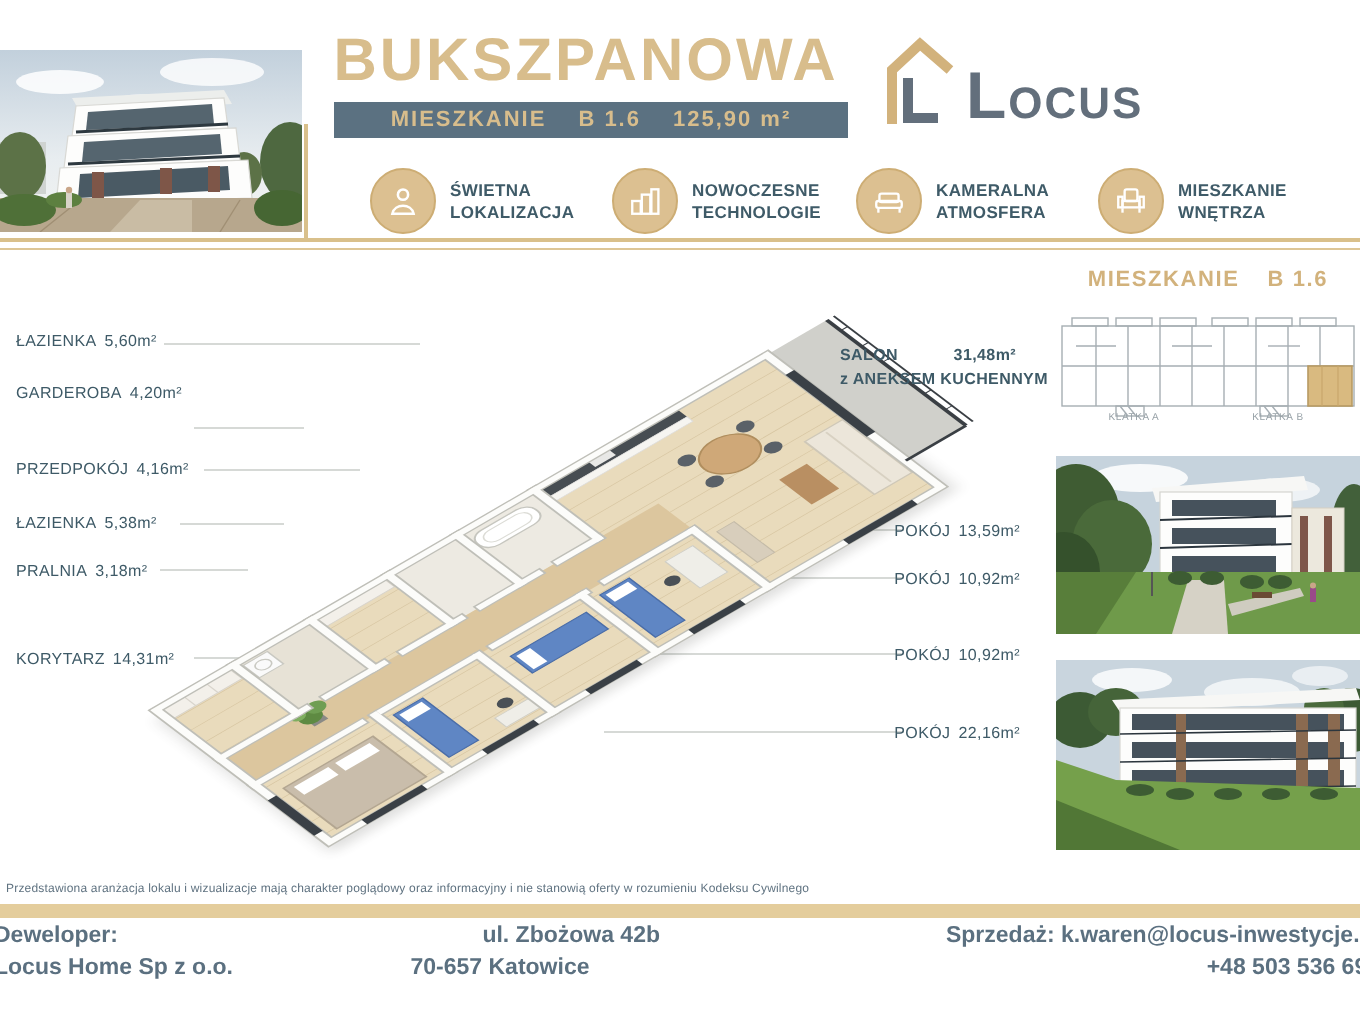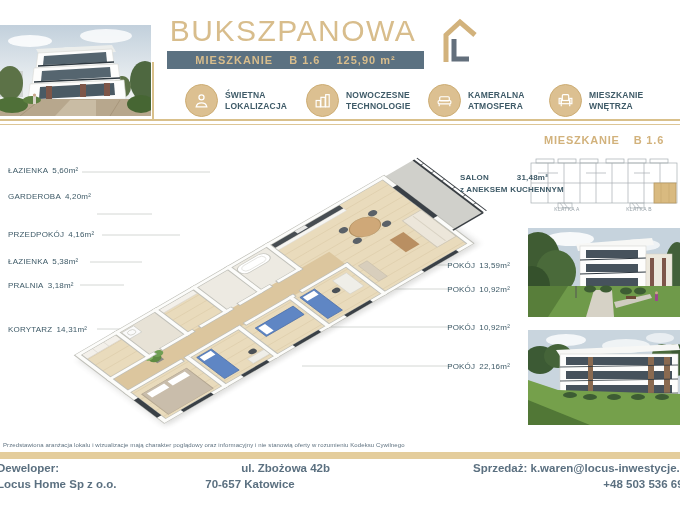--- a/index.html
+++ b/index.html
@@ -2,21 +2,21 @@
 <html><head>
 <meta charset="utf-8">
 <style>
   html,body{margin:0;padding:0;background:#fff;}
   .page{position:relative;width:680px;height:510px;background:#fff;overflow:hidden;
         font-family:"Liberation Sans",sans-serif;}
   .abs{position:absolute;}
 
   
   .main-title{left:158px;top:14px;width:270px;text-align:center;
-    font-size:30px;font-weight:400;letter-spacing:1.5px;color:#d8bd8c;white-space:nowrap;}
+    font-size:30px;font-weight:700;letter-spacing:1.5px;color:#d8bd8c;white-space:nowrap;}
   .badge{left:167px;top:51px;width:257px;height:18px;background:#5b7181;
     display:flex;align-items:center;justify-content:center;gap:16px;
     font-size:11px;font-weight:700;letter-spacing:1px;color:#d8bd8c;}
   .v-sep{left:152px;top:62px;width:2px;height:57px;background:#d9c08b;}
   .logo{left:441px;top:18px;display:flex;align-items:flex-end;gap:6px;white-space:nowrap;}
   .logo-word{display:inline-block;text-transform:uppercase;font-weight:600;
     color:#636f7c;font-size:22px;letter-spacing:1px;line-height:1;}
   .logo-word::first-letter{font-size:33px;}
   .logo-word+.logo-word{margin-left:9px;}
   .feature{display:flex;align-items:center;top:84px;}
@@ -25,21 +25,21 @@
   .feature .txt{margin-left:7px;font-size:8.5px;font-weight:700;color:#3f5b68;
     letter-spacing:.2px;line-height:1.2;}
   .rule-a{left:0;top:119px;width:680px;height:2px;background:#d9c08b;}
   .rule-b{left:0;top:124px;width:680px;height:1px;background:#d9c08b;opacity:.9;}
 
   
   .room-label{position:absolute;font-size:8px;font-weight:400;color:#3e5a67;
     letter-spacing:.2px;white-space:nowrap;z-index:3;}
   .room-label .area{margin-left:4px;}
   .salon-block{position:absolute;left:420px;top:173px;width:88px;z-index:3;
-    font-size:8px;font-weight:700;color:#3e5a67;letter-spacing:.2px;margin-left:40px;}
+    font-size:8px;font-weight:700;color:#3e5a67;letter-spacing:.2px;}
   .salon-l1{display:flex;justify-content:space-between;}
   .salon-l2{margin-top:3px;white-space:nowrap;}
   .room-right{left:420px;width:90px;text-align:right;}
 
   
   .sb-title{left:528px;top:134px;width:152px;text-align:center;
     font-size:11px;font-weight:700;letter-spacing:.8px;color:#d2b27c;
     display:flex;justify-content:center;gap:14px;}
   .klatka{position:absolute;font-size:5px;color:#97a1a7;letter-spacing:.3px;z-index:3;}
 
@@ -105,20 +105,21 @@
       <span>125,90 m²</span>
     </div>
 
     <div class="abs v-sep"></div>
 
     <div class="abs logo">
       <svg width="36" height="46" viewBox="0 0 36 46">
         <path d="M5 44 V17 L19 4 L34 17" fill="none" stroke="#d2b27c" stroke-width="5" stroke-linejoin="miter"></path>
         <path d="M13 21 V41 H28" fill="none" stroke="#636f7c" stroke-width="5"></path>
       </svg>
+      <span class="logo-word">Locus</span>
     </div>
 
     <div class="abs feature" style="left:185px">
       <span class="circ">
         <svg width="17" height="17" viewBox="0 0 16 16">
             <circle cx="8" cy="5" r="2.4" fill="none" stroke="#fff" stroke-width="1.2"></circle>
             <path d="M3 14 C4 9 12 9 13 14 Z" fill="none" stroke="#fff" stroke-width="1.2"></path>
           </svg>
       </span>
       <span class="txt">

